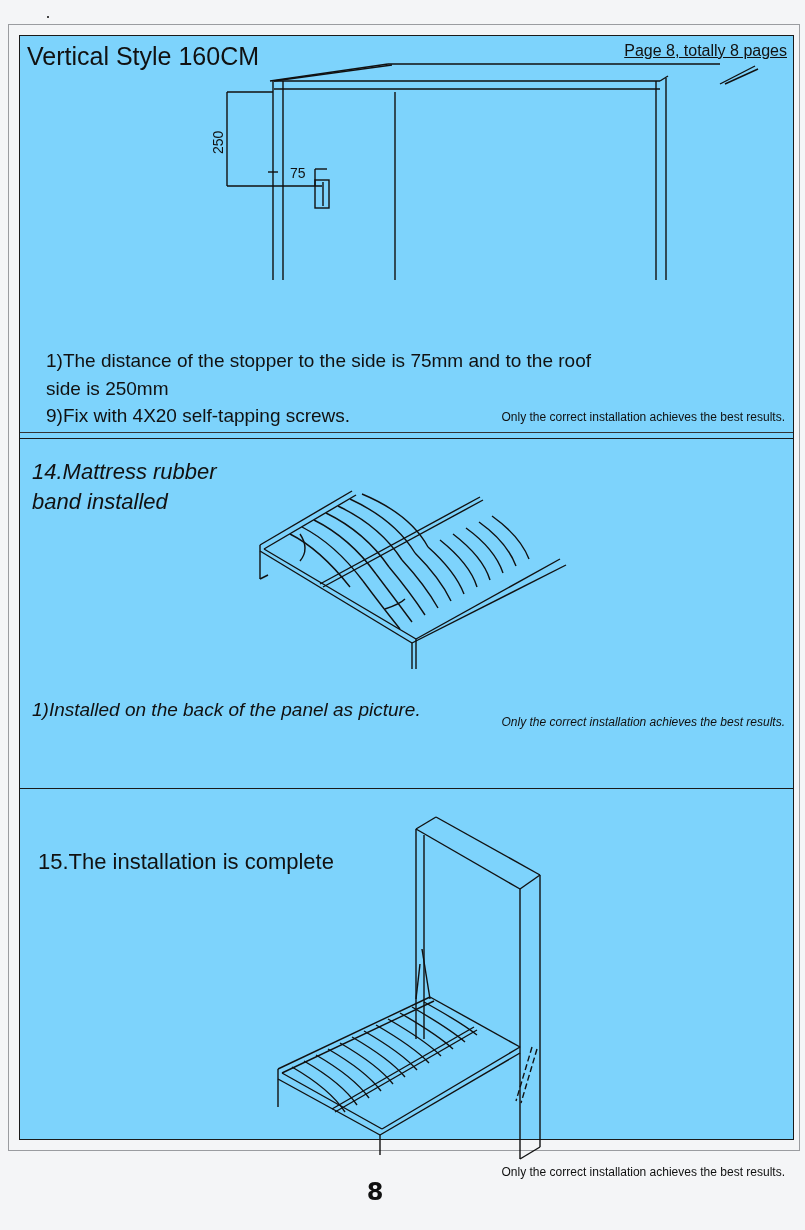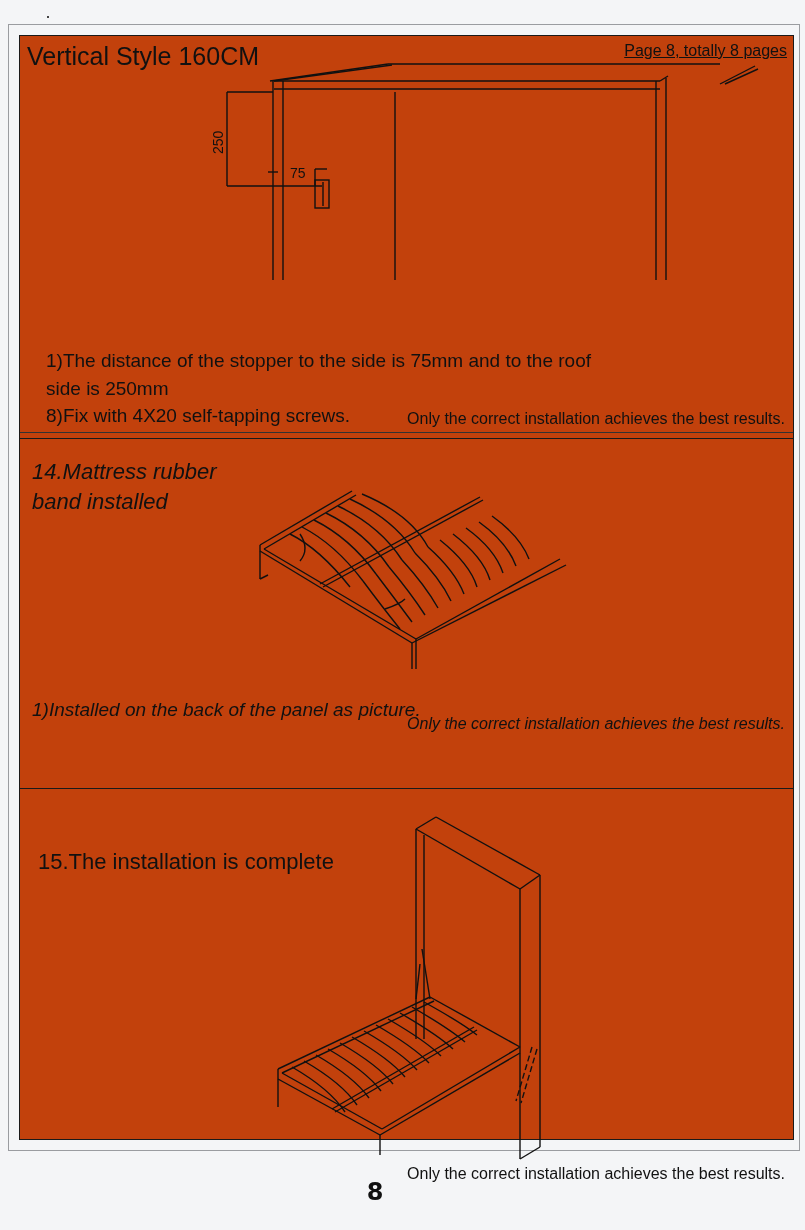--- a/index.html
+++ b/index.html
@@ -8,35 +8,35 @@
     background:#f4f5f7;
     font-family:"Liberation Sans", sans-serif;
     color:#111;
   }
   .outer-frame {
     position:absolute; left:8px; top:24px; width:792px; height:1127px;
     border:1px solid #9a9ca0; box-sizing:border-box;
   }
   .inner-box {
     position:absolute; left:19px; top:35px; width:775px; height:1105px;
-    border:1.5px solid #1a1a1a; box-sizing:border-box; background:#c2410c;
+    border:1.5px solid #1a1a1a; box-sizing:border-box; background:#7dd3fc;
   }
   .section { position:absolute; left:0; width:100%; box-sizing:border-box; }
   .sec1 { top:0; height:396px; }
   .sec2 { top:402px; height:300px; border-top:1.5px solid #1a1a1a;font-style:italic; }
   .sec3 { top:704px; height:400px; border-top:1.5px solid #1a1a1a;margin-top:48px; }
   .divider-double {
     position:absolute; left:0; width:100%; height:0;
     border-top:1.2px solid #333;
   }
   .doc-title { position:absolute; left:7px; top:6px; font-size:25px; }
   .page-info { position:absolute; right:6px; top:6px; font-size:16px;text-decoration:underline; }
   .step-title { position:absolute; font-size:22px; }
   .body-text { position:absolute; font-size:19px; line-height:28px;margin-top:17px; }
-  .note { position:absolute; right:8px; font-size:16px; }
+  .note { position:absolute; right:8px; font-size:12px; }
   .page-number {
     position:absolute; left:0; width:750px; top:1178px; text-align:center;
     font-family:"DejaVu Sans", sans-serif; font-weight:bold; font-size:24px;
   }
   svg { position:absolute; overflow:visible; }
   svg line, svg path, svg polyline, svg rect { fill:none; stroke:#111; stroke-width:1.4; }
   .dot { position:absolute; left:47px; top:16px; width:2px; height:2px; background:#444; }
 </style>
 </head>
 <body>
@@ -79,21 +79,21 @@
       <line x1="295" y1="133" x2="307" y2="133"></line>
 
       <rect x="295" y="144" width="14" height="28"></rect>
       <line x1="303" y1="146" x2="303" y2="170"></line>
       <text x="203" y="118" font-size="14" transform="rotate(-90 203 118)" fill="#111" stroke="none" font-family="Liberation Sans, sans-serif">250</text>
       <text x="270" y="142" font-size="14" fill="#111" stroke="none" font-family="Liberation Sans, sans-serif">75</text>
     </svg>
 
     <div class="body-text" style="left:26px;top:294px;">1)The distance of the stopper to the side is 75mm and to the roof</div>
     <div class="body-text" style="left:26px;top:322px;">side is 250mm</div>
-    <div class="body-text" style="left:26px;top:349px;">8)Fix with 4X20 self-tapping screws.</div>
+    <div class="body-text" style="left:26px;top:349px;">9)Fix with 4X20 self-tapping screws.</div>
     <div class="note" style="top:374px;">Only the correct installation achieves the best results.</div>
   </div>
 
   <div class="divider-double" style="top:396px;"></div>
 
   <div class="section sec2">
     <div class="step-title" style="left:12px;top:20px;">14.Mattress rubber</div>
     <div class="step-title" style="left:12px;top:50px;">band installed</div>
 
     <svg style="left:0;top:0;" width="775" height="300">

